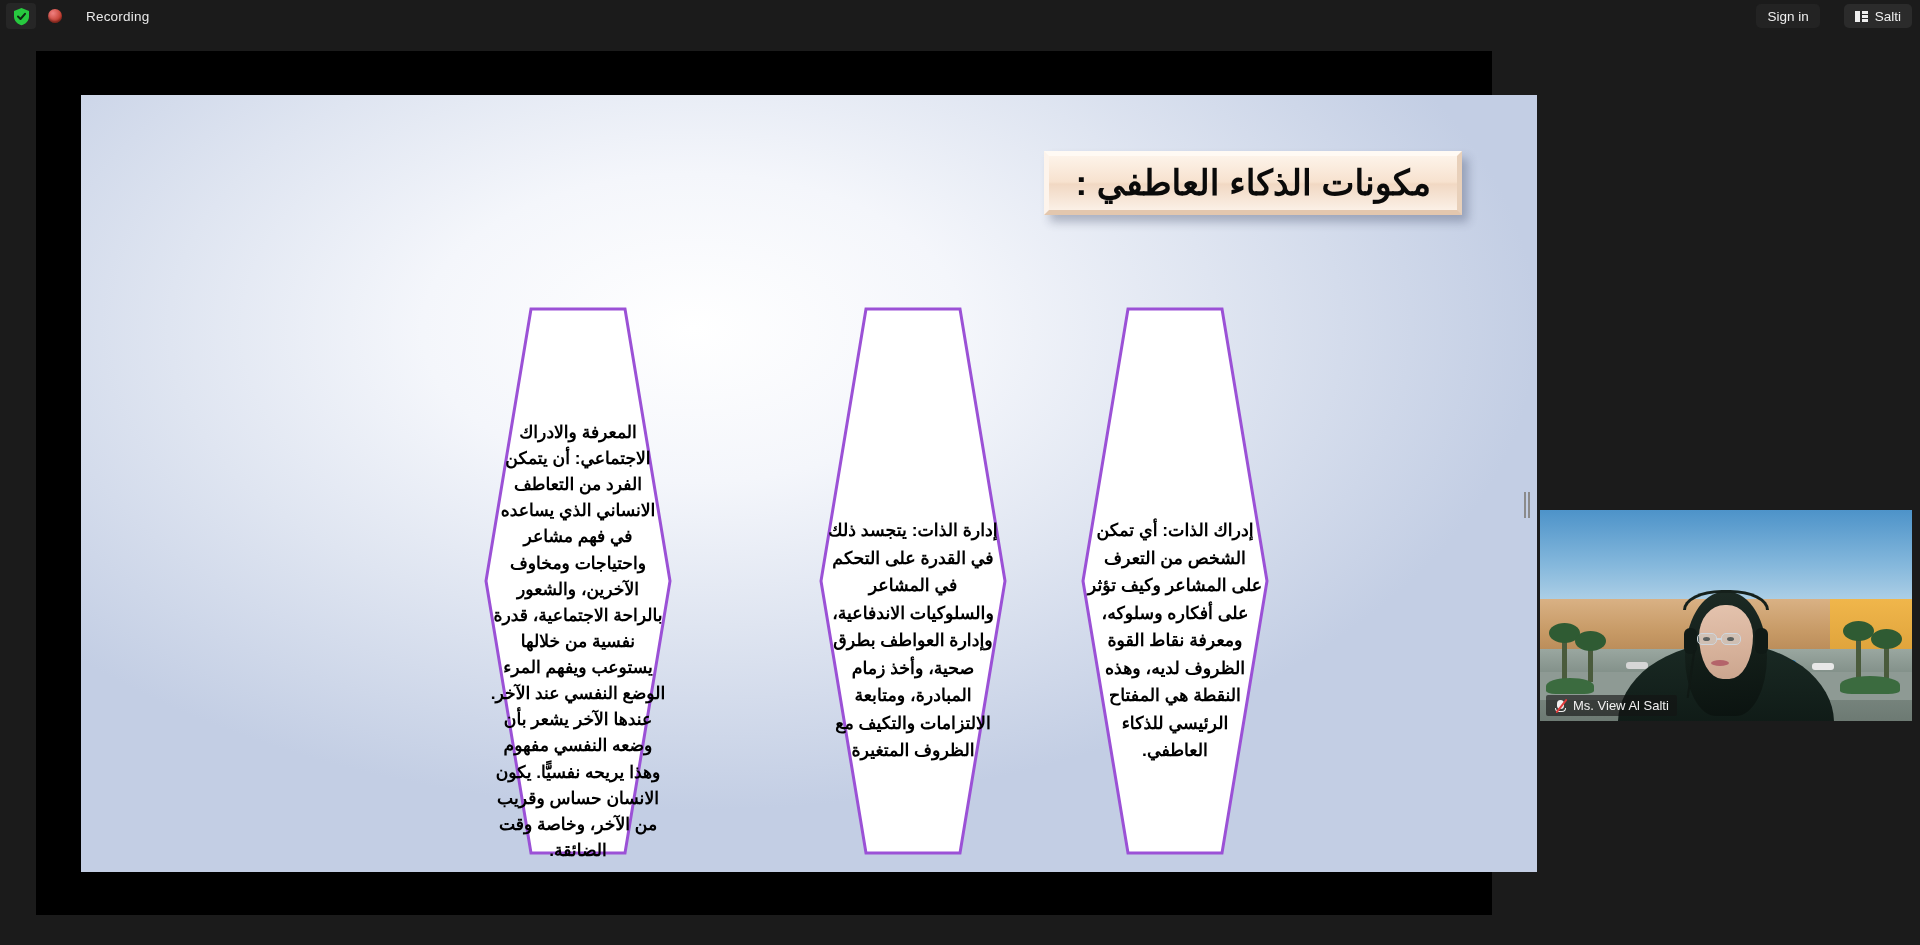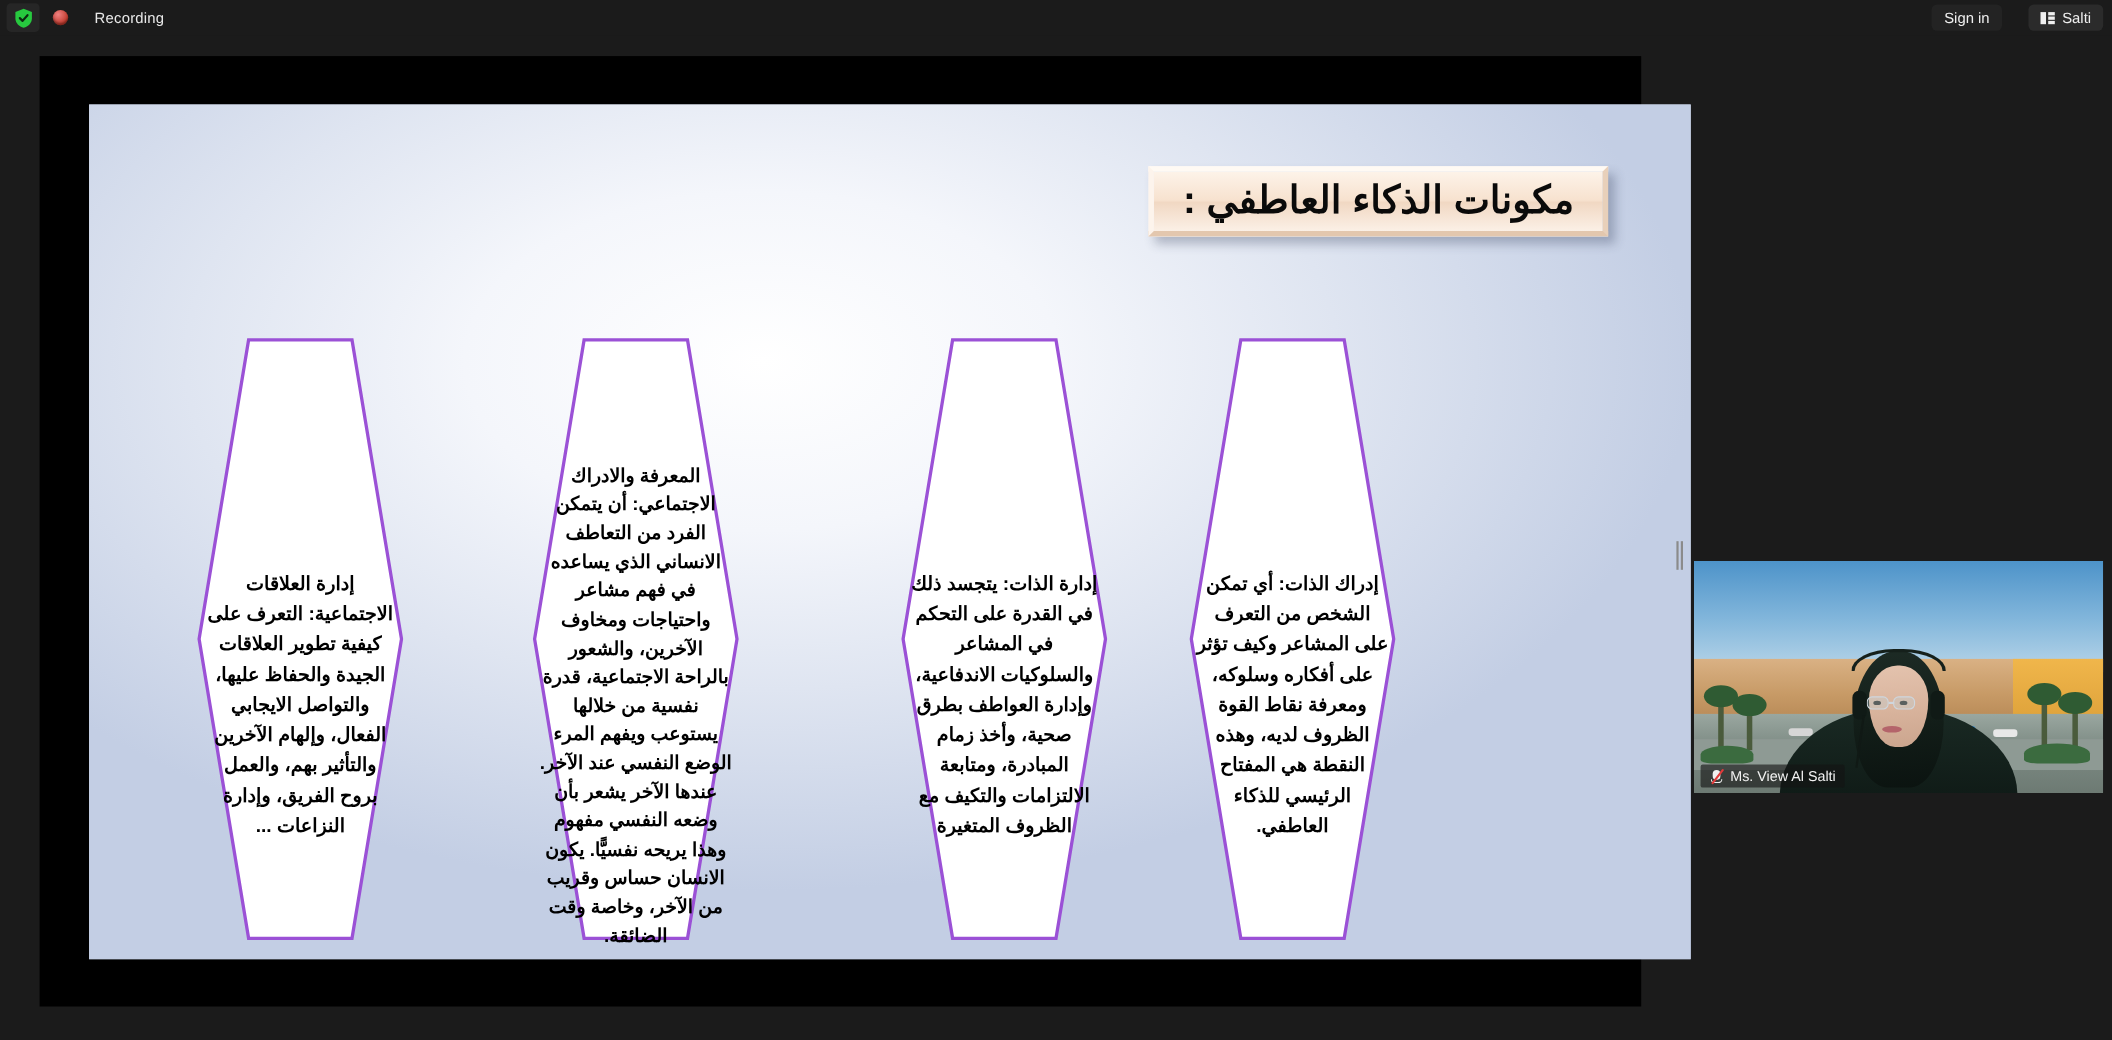--- a/index.html
+++ b/index.html
@@ -228,26 +228,20 @@
     </div>
   </div>
 
   <div class="share-area">
     <div class="slide">
 
       <div class="title-plaque">
         <span>مكونات الذكاء العاطفي :</span>
       </div>
 
-      <div class="hex" id="hex0">
-        <svg viewBox="0 0 188 548" preserveAspectRatio="none">
-          <polygon points="47,2 141,2 186,274 141,546 47,546 2,274" fill="#ffffff" stroke="#9b51d6" stroke-width="3"></polygon>
-        </svg>
-        <div class="txt">إدارة العلاقات الاجتماعية: التعرف على كيفية تطوير العلاقات الجيدة والحفاظ عليها، والتواصل الايجابي الفعال، وإلهام الآخرين والتأثير بهم، والعمل بروح الفريق، وإدارة النزاعات ...</div>
-      </div>
 
       <div class="hex" id="hex1">
         <svg viewBox="0 0 188 548" preserveAspectRatio="none">
           <polygon points="47,2 141,2 186,274 141,546 47,546 2,274" fill="#ffffff" stroke="#9b51d6" stroke-width="3"></polygon>
         </svg>
         <div class="txt">المعرفة والادراك الاجتماعي: أن يتمكن الفرد من التعاطف الانساني الذي يساعده في فهم مشاعر واحتياجات ومخاوف الآخرين، والشعور بالراحة الاجتماعية، قدرة نفسية من خلالها يستوعب ويفهم المرء الوضع النفسي عند الآخر. عندها الآخر يشعر بأن وضعه النفسي مفهوم وهذا يريحه نفسيًّا. يكون الانسان حساس وقريب من الآخر، وخاصة وقت الضائقة.</div>
       </div>
 
       <div class="hex" id="hex2">
         <svg viewBox="0 0 188 548" preserveAspectRatio="none">

